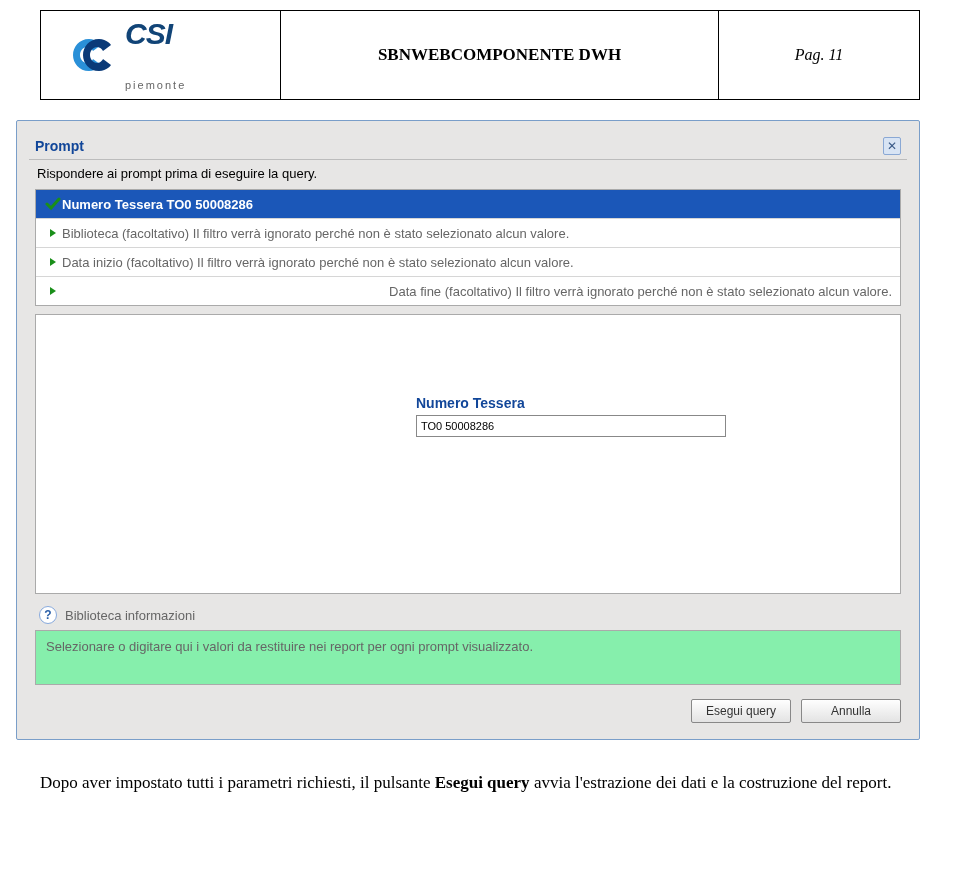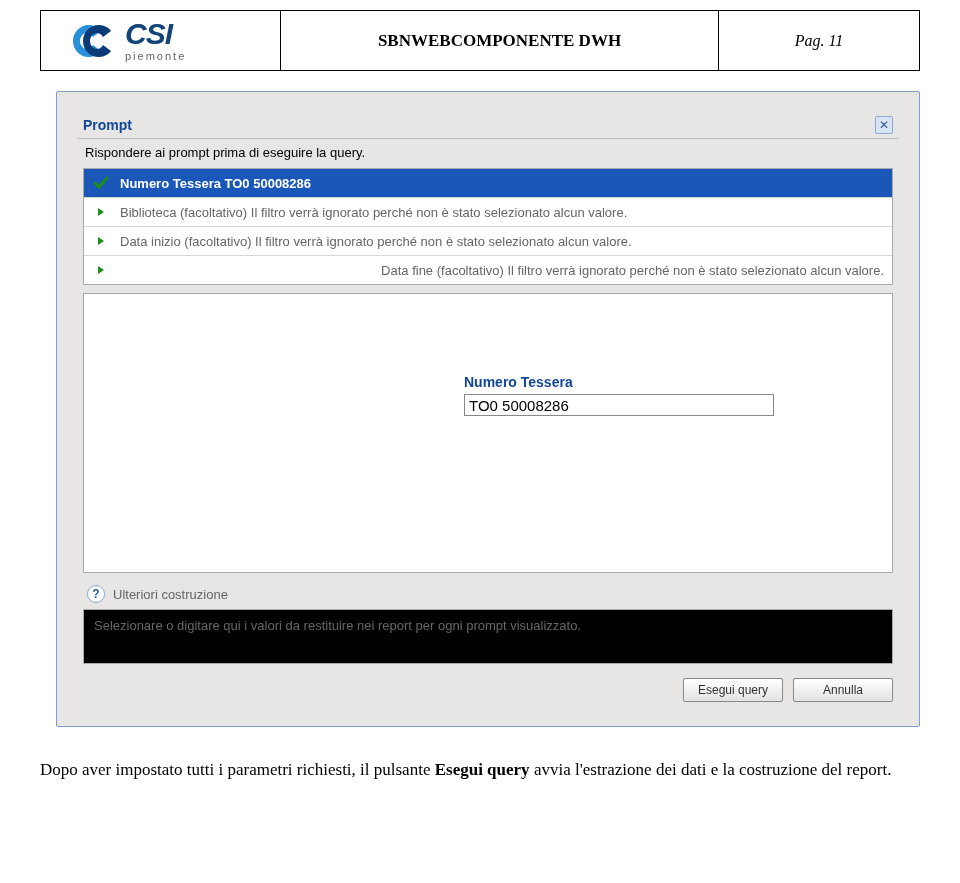--- a/index.html
+++ b/index.html
@@ -27,42 +27,42 @@
       flex: 1;
       font-weight: bold;
       font-size: 17px;
       text-align: center;
       line-height: 1.6;
     }
     .pagenum-cell { width: 200px; font-size: 16px; font-style: italic; }
 
     .logo-wrap { display: flex; align-items: center; gap: 6px; }
     .logo-mark { width: 48px; height: 40px; }
-    .logo-text { display: flex; flex-direction: column; line-height: 1; }
+    .logo-text { display: flex; flex-direction: column; line-height: 1; gap: 29px; }
     .logo-csi {
       font-family: Arial, sans-serif;
       font-size: 30px;
       font-weight: 800;
       font-style: italic;
       color: #114477;
       letter-spacing: -1px;
     }
     .logo-sub {
       font-family: Arial, sans-serif;
       font-size: 11px;
       color: #666;
       letter-spacing: 2px;
       margin-top: 2px;
     }
 
     
     .dialog-outer {
-      margin: 0 40px 30px 56px;
+      margin: 0 40px 30px 16px;
       background: #e7e6e5;
-      padding: 20px;
+      padding: 12px;
       border: 1px solid #7a9ec9;
       border-radius: 2px;
       font-family: Tahoma, Verdana, Arial, sans-serif;
       font-size: 13px;
     }
     .dialog-titlebar {
       display: flex;
       align-items: center;
       justify-content: space-between;
       padding: 4px 6px;
@@ -91,21 +91,20 @@
       font-size: 13px;
     }
     .prompt-list {
       margin: 2px 6px 8px 6px;
       border: 1px solid #aaa;
       background: #fff;
     }
     .prompt-row {
       display: flex;
       align-items: center;
-      gap: 10px;
       padding: 5px 8px;
       border-bottom: 1px solid #d6d6d6;
       color: #666;
       font-size: 13px;
     }
     .prompt-row:last-child { border-bottom: none; justify-content: space-between; }
     .prompt-row.selected {
       background: #1b57b8;
       color: #fff;
       font-weight: bold;
@@ -128,21 +127,21 @@
       color: #114699;
       font-weight: bold;
       font-size: 14px;
       margin-bottom: 4px;
     }
     .field-input {
       width: 310px;
       height: 22px;
       border: 1px solid #888;
       font-family: Tahoma, Arial, sans-serif;
-      font-size: 15px;
+      font-size: 11px;
       padding: 2px 4px;
     }
     .info-line {
       margin: 2px 6px 0 6px;
       display: flex;
       align-items: center;
       gap: 8px;
       padding: 4px 4px;
       color: #666;
       font-size: 13px;
@@ -155,21 +154,21 @@
       font-weight: bold;
       font-size: 12px;
       display: flex;
       align-items: center;
       justify-content: center;
       background: #fff;
     }
     .hint-panel {
       margin: 2px 6px 8px 6px;
       border: 1px solid #aaa;
-      background: #000000;
+      background: #86efac;
       padding: 8px 10px 30px 10px;
       color: #666;
       font-size: 13px;
     }
     .button-row {
       display: flex;
       justify-content: flex-end;
       gap: 10px;
       padding: 6px 6px 4px 6px;
     }
@@ -257,21 +256,21 @@
     </div>
   </div>
 
   <div class="detail-panel">
     <div class="field-label">Numero Tessera</div>
     <input class="field-input" type="text" value="TO0 50008286" style="">
   </div>
 
   <div class="info-line">
     <span class="help-icon">?</span>
-    <span>Ulteriori costruzione</span>
+    <span>Biblioteca informazioni</span>
   </div>
 
   <div class="hint-panel">
     <span>Selezionare o digitare qui i valori da restituire nei report per ogni prompt visualizzato.</span>
   </div>
 
   <div class="button-row">
     <button class="btn">Esegui query</button>
     <button class="btn">Annulla</button>
   </div>

